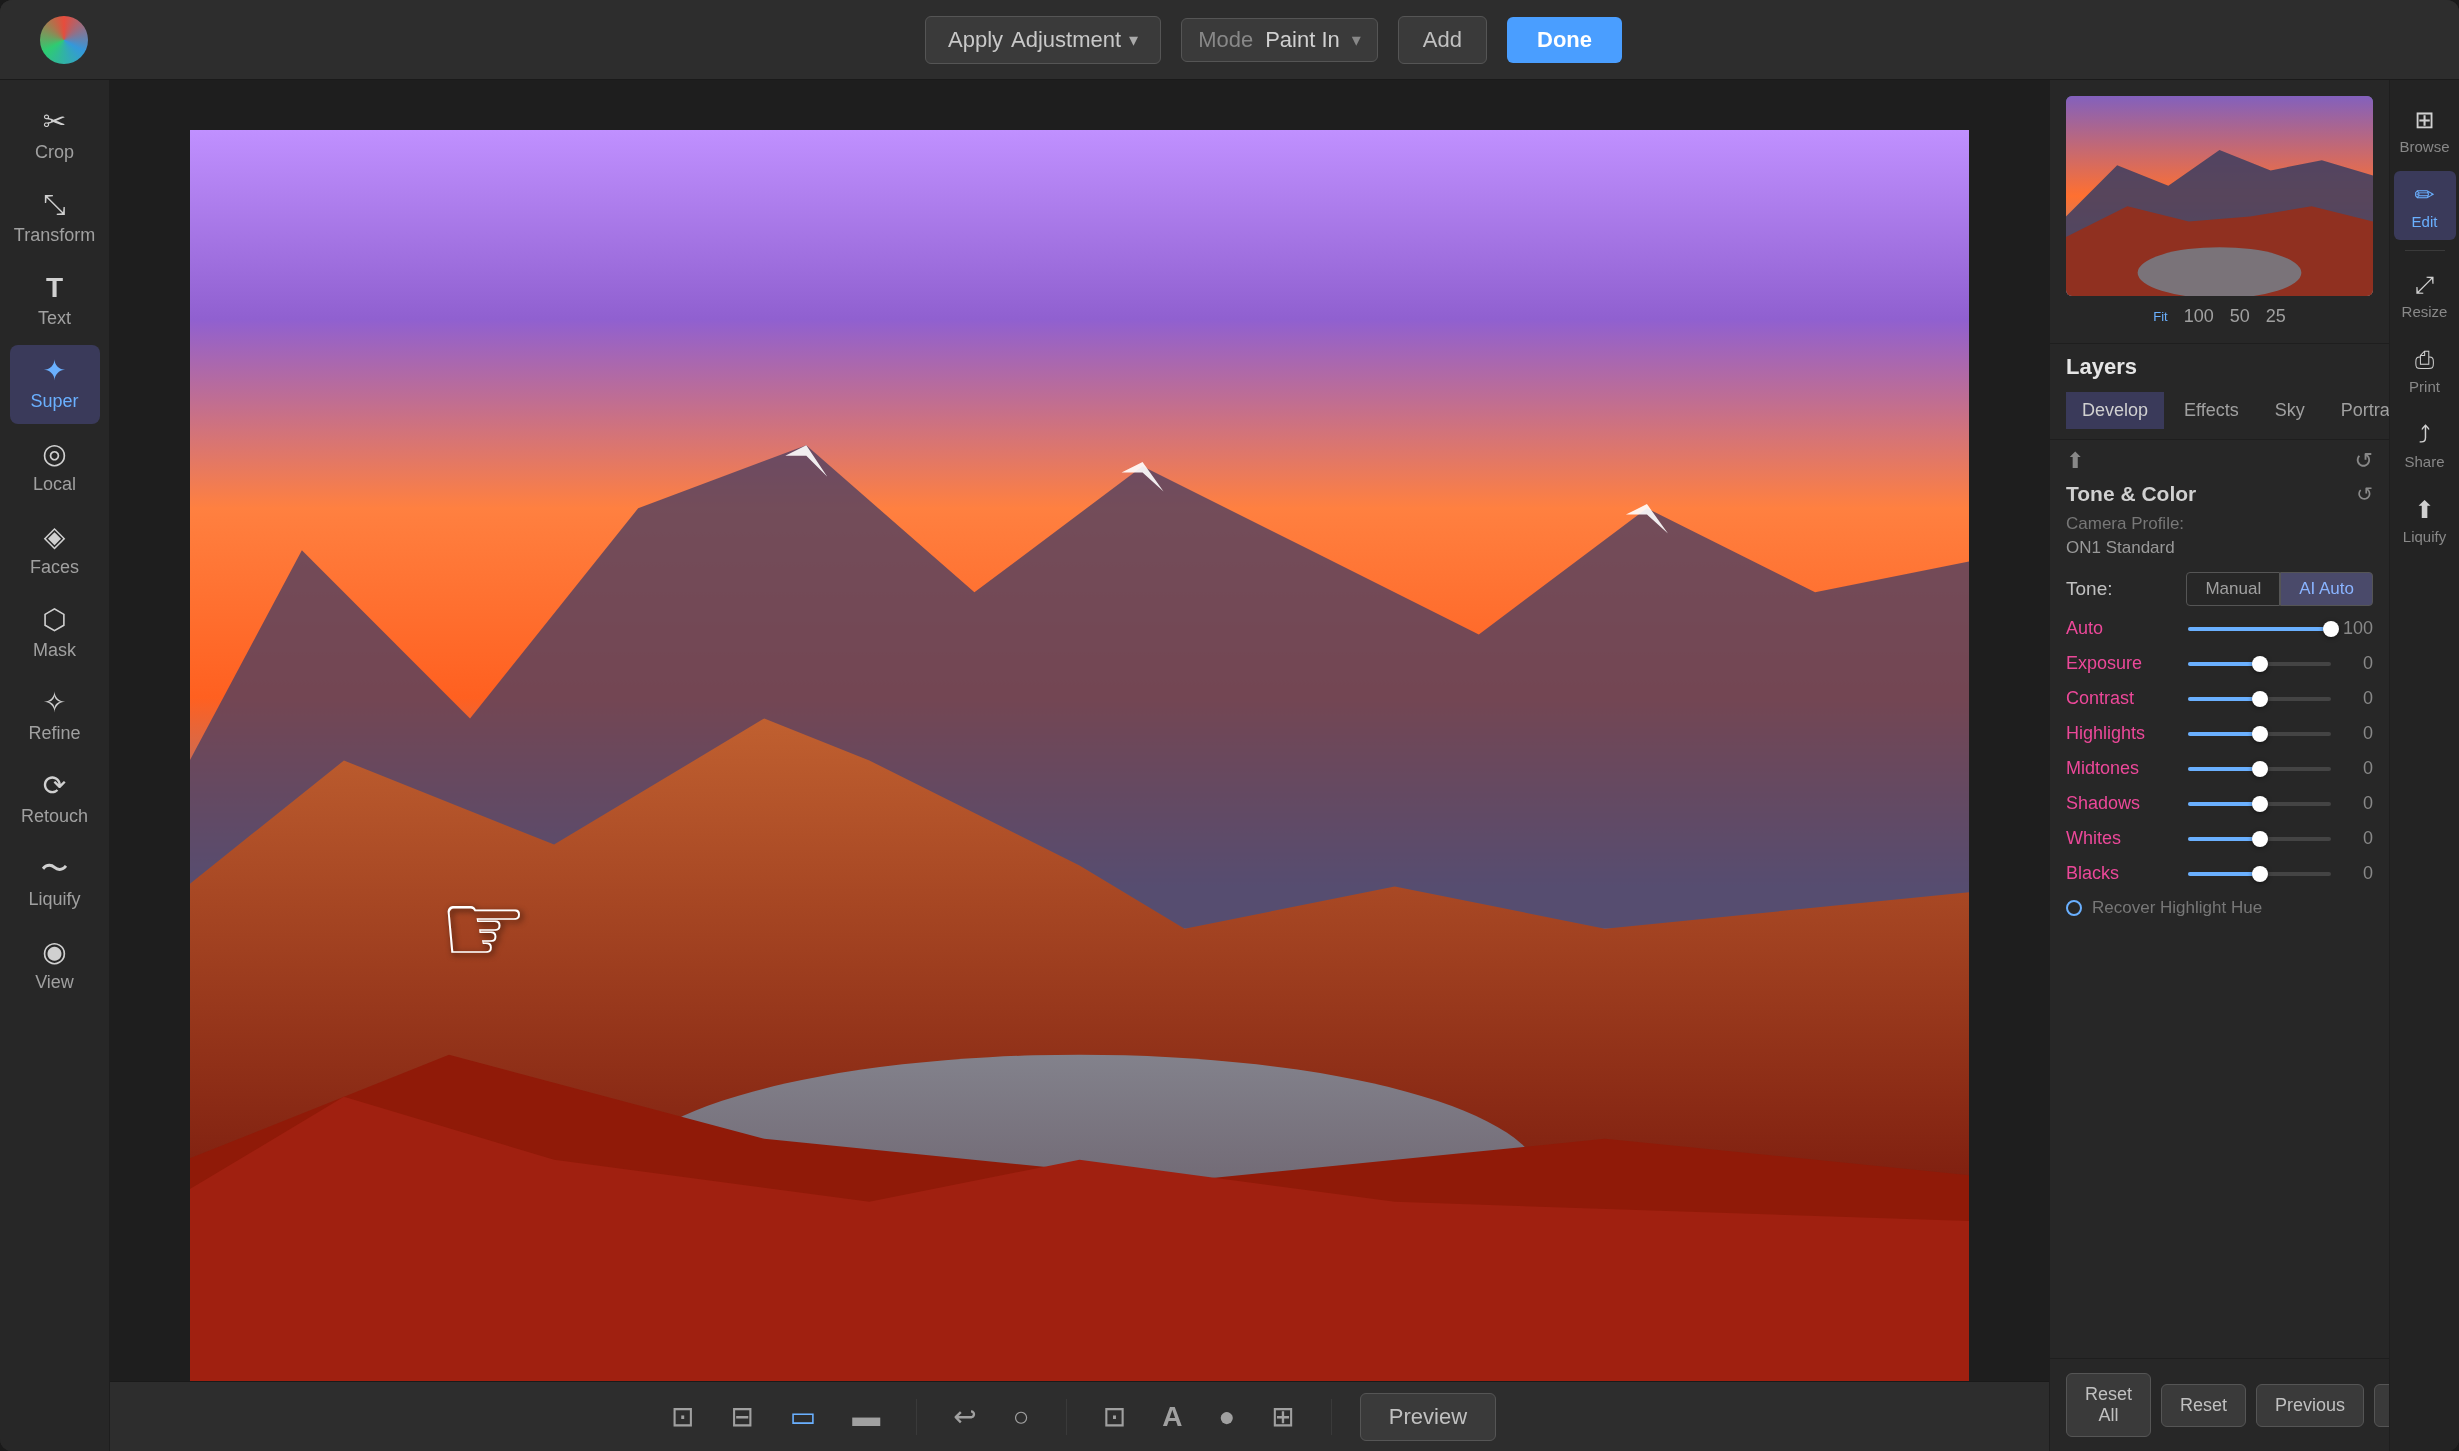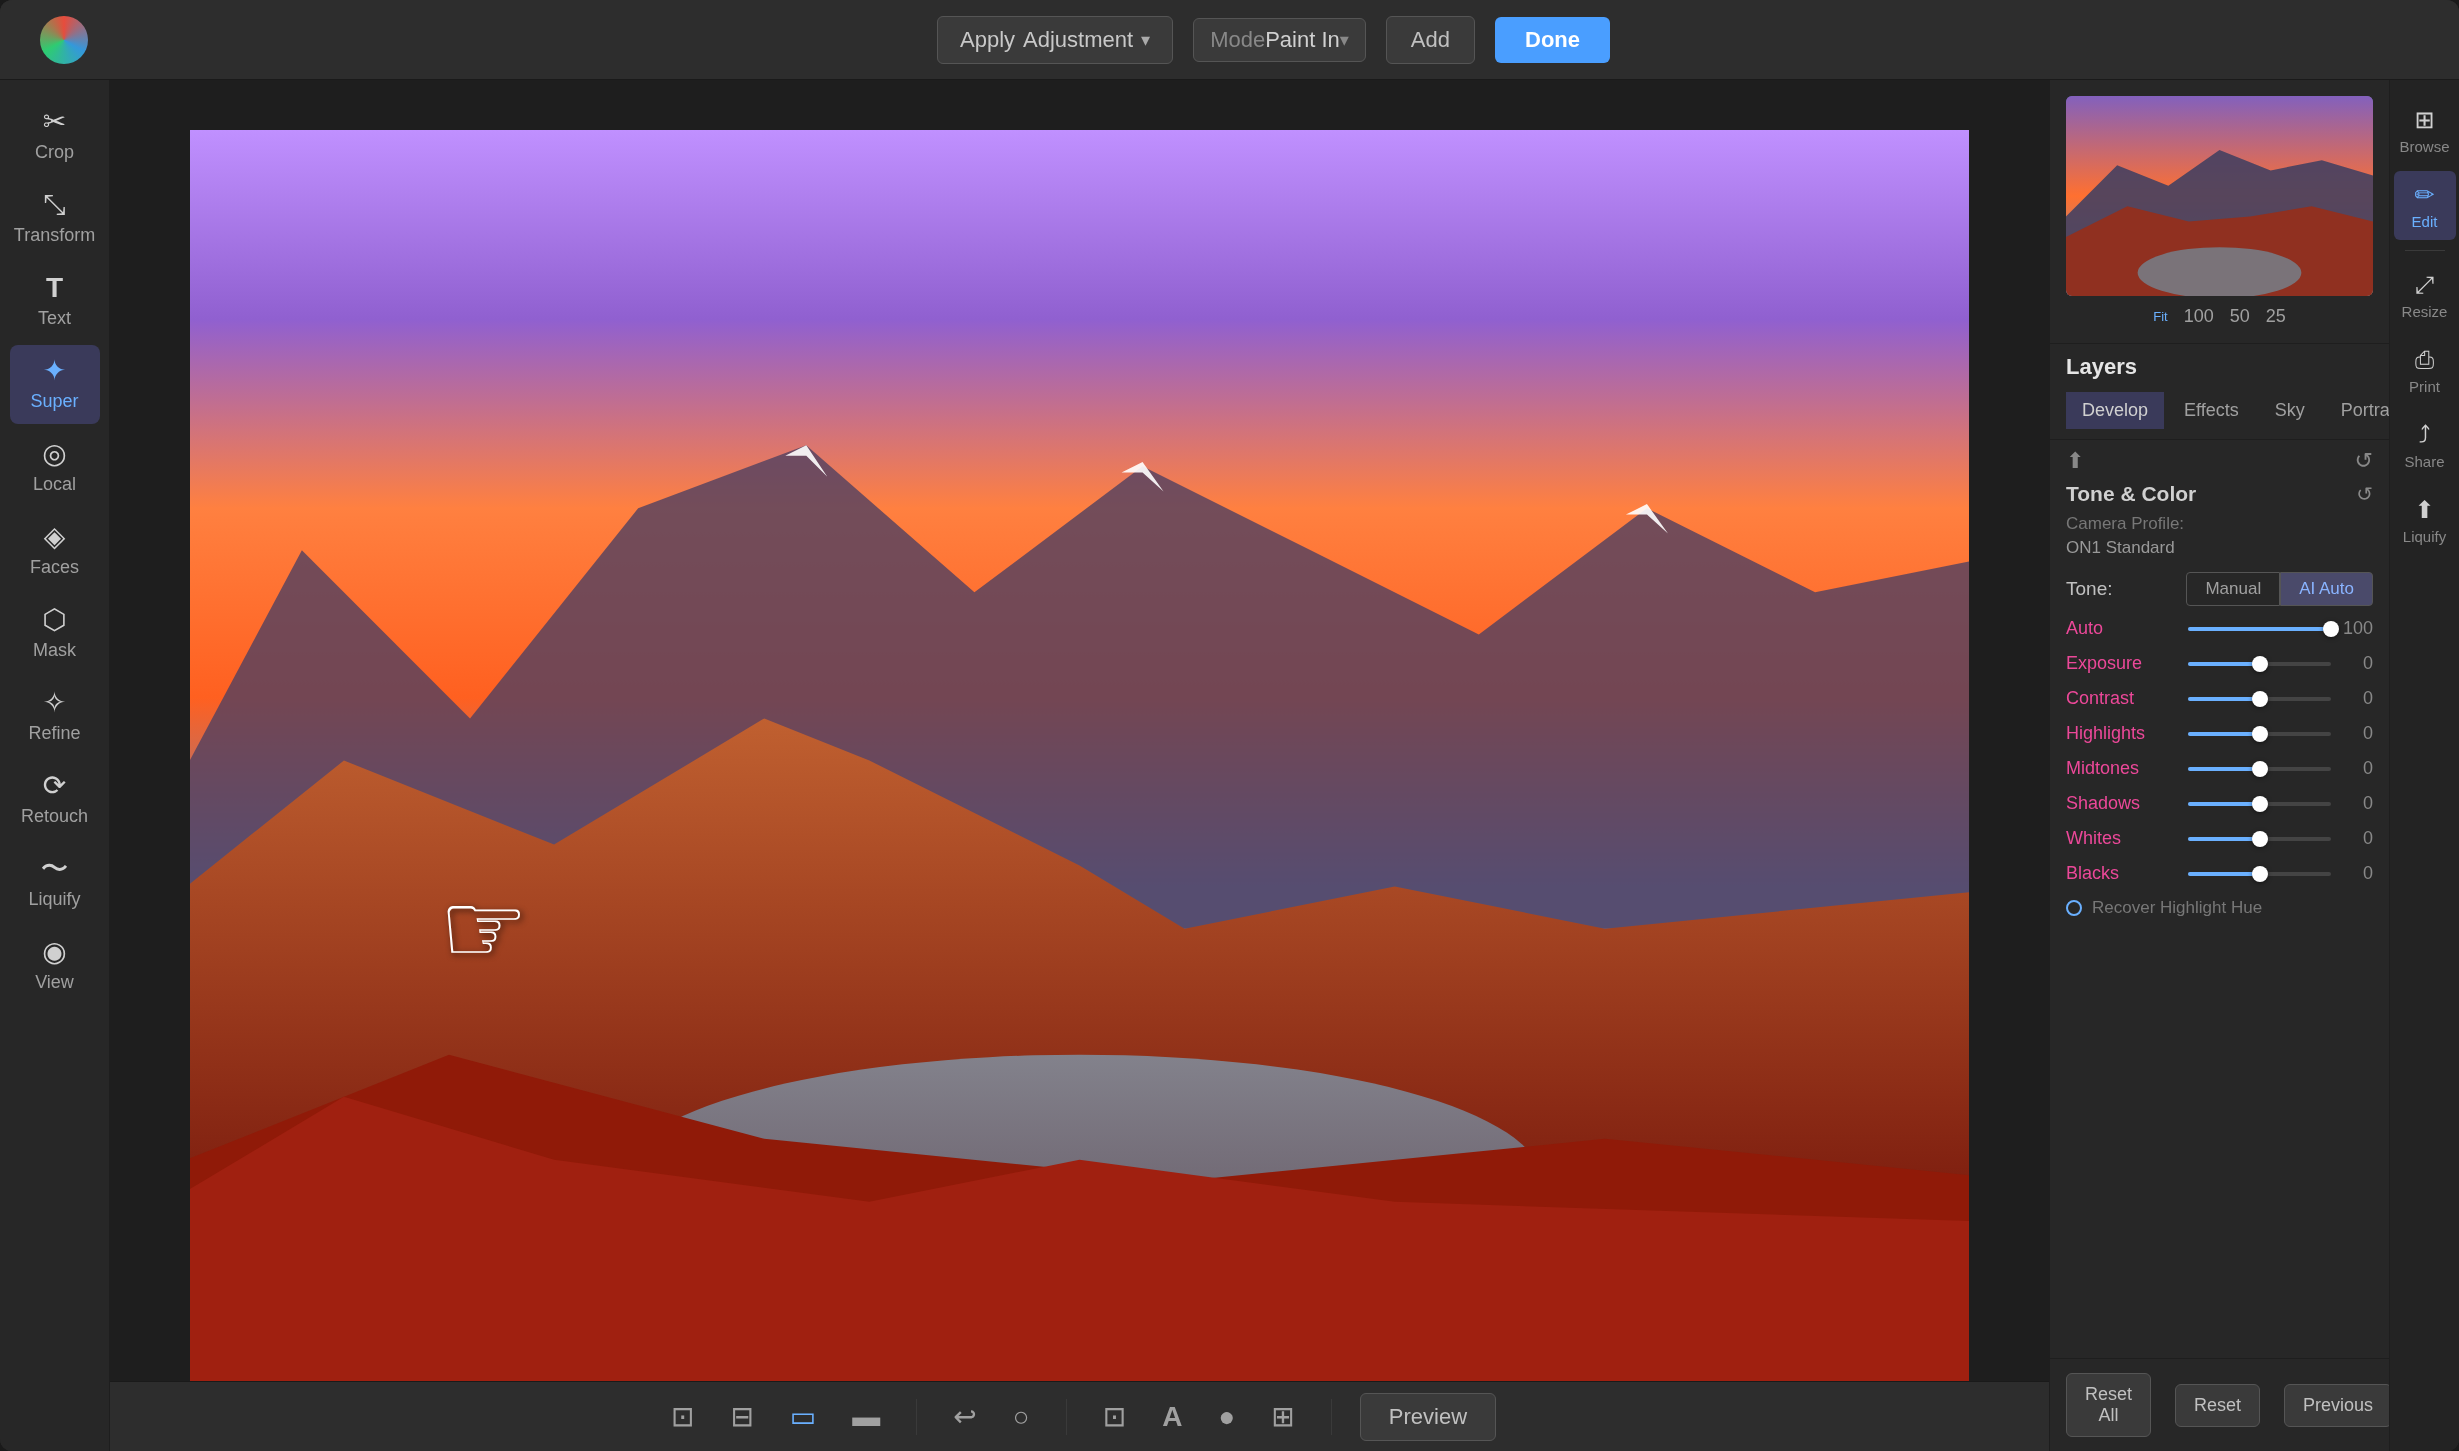--- a/index.html
+++ b/index.html
@@ -59,20 +59,21 @@
       gap: 8px;
     }
     .apply-adjustment-btn:after {
       content: '▾';
       font-size: 18px;
       color: #aaa;
     }
     .mode-group {
       display: flex;
       align-items: center;
+      gap: 12px;
       background: #3a3a3a;
       border: 1px solid #555;
       padding: 8px 16px;
       border-radius: 6px;
       font-size: 22px;
     }
     .mode-label { color: #888; }
     .mode-value { color: #d0d0d0; }
     .mode-chevron { color: #888; font-size: 18px; }
     .add-btn {
@@ -448,21 +449,21 @@
       font-size: 17px;
       color: #777;
     }
     
     .action-bar {
       padding: 14px 16px;
       background: #272727;
       border-top: 1px solid #1e1e1e;
       display: flex;
       align-items: center;
-      gap: 24px;
+      gap: 10px;
       flex-shrink: 0;
     }
     .action-btn {
       padding: 10px 18px;
       border-radius: 6px;
       cursor: pointer;
       font-size: 18px;
       border: 1px solid #555;
       background: #3a3a3a;
       color: #c0c0c0;

